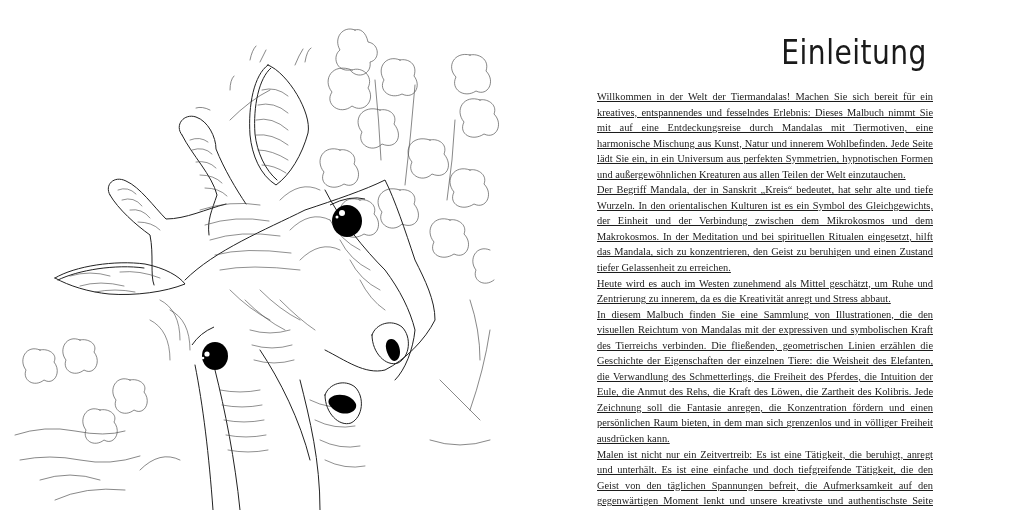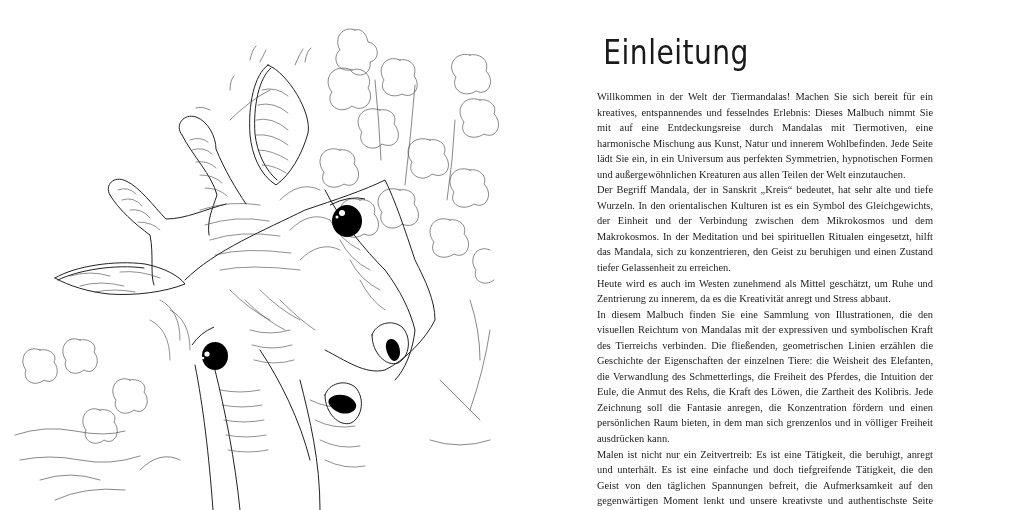--- a/index.html
+++ b/index.html
@@ -1,23 +1,23 @@
 <!DOCTYPE html>
 <html><head>
 <meta charset="utf-8">
 <style>
   html, body { margin:0; padding:0; background:#ffffff; }
   body { width:1020px; height:510px; position:relative; overflow:hidden; font-family:"Liberation Serif", serif; }
   .spread { position:absolute; left:0; top:0; width:1020px; height:510px; background:#fff; }
   .page-left { position:absolute; left:0; top:0; width:510px; height:510px; overflow:hidden; }
   .illustration { position:absolute; left:0; top:0; width:510px; height:510px; }
-  .title { position:absolute; left:597px; width:336px; top:32px; text-align:left; font-family:"DejaVu Sans", sans-serif; font-weight:200; font-size:34px; letter-spacing:0.5px; color:#111; -webkit-text-stroke:0; font-stretch:condensed; }
+  .title { position:absolute; left:597px; width:336px; top:32px; text-align:right; font-family:"DejaVu Sans", sans-serif; font-weight:200; font-size:34px; letter-spacing:0.5px; color:#111; -webkit-text-stroke:0; font-stretch:condensed; }
   .title span { display:inline-block; transform:scaleX(0.92); font-weight:normal; color:#1a1a1a; }
   .body-text { position:absolute; left:597px; top:89px; width:336px; font-family:"Liberation Serif", serif; font-size:10.4px; line-height:15.55px; color:#1c1c1c; text-align:justify; }
-  .body-text p { margin:0; }
+  .body-text p { margin:0;text-decoration:underline; }
 </style>
 </head>
 <body>
 
 <div class="spread">
 
   <div class="page-left">
     <svg class="illustration" viewBox="0 0 510 510" xmlns="http://www.w3.org/2000/svg">
       <g fill="none" stroke="#3a3a3a" stroke-width="0.8" stroke-linecap="round" stroke-linejoin="round">
 

